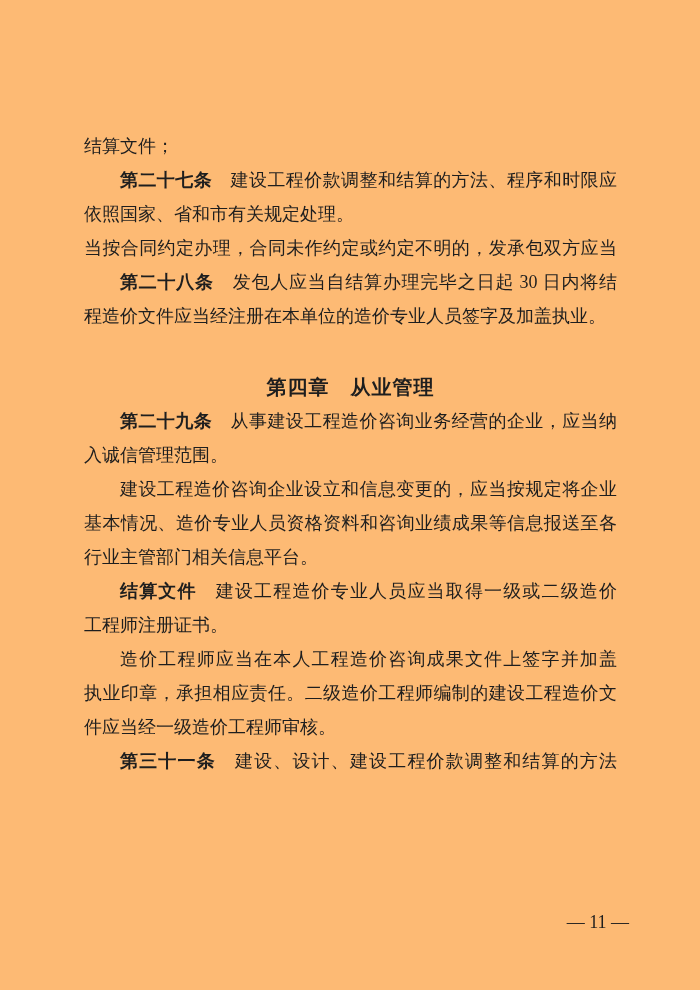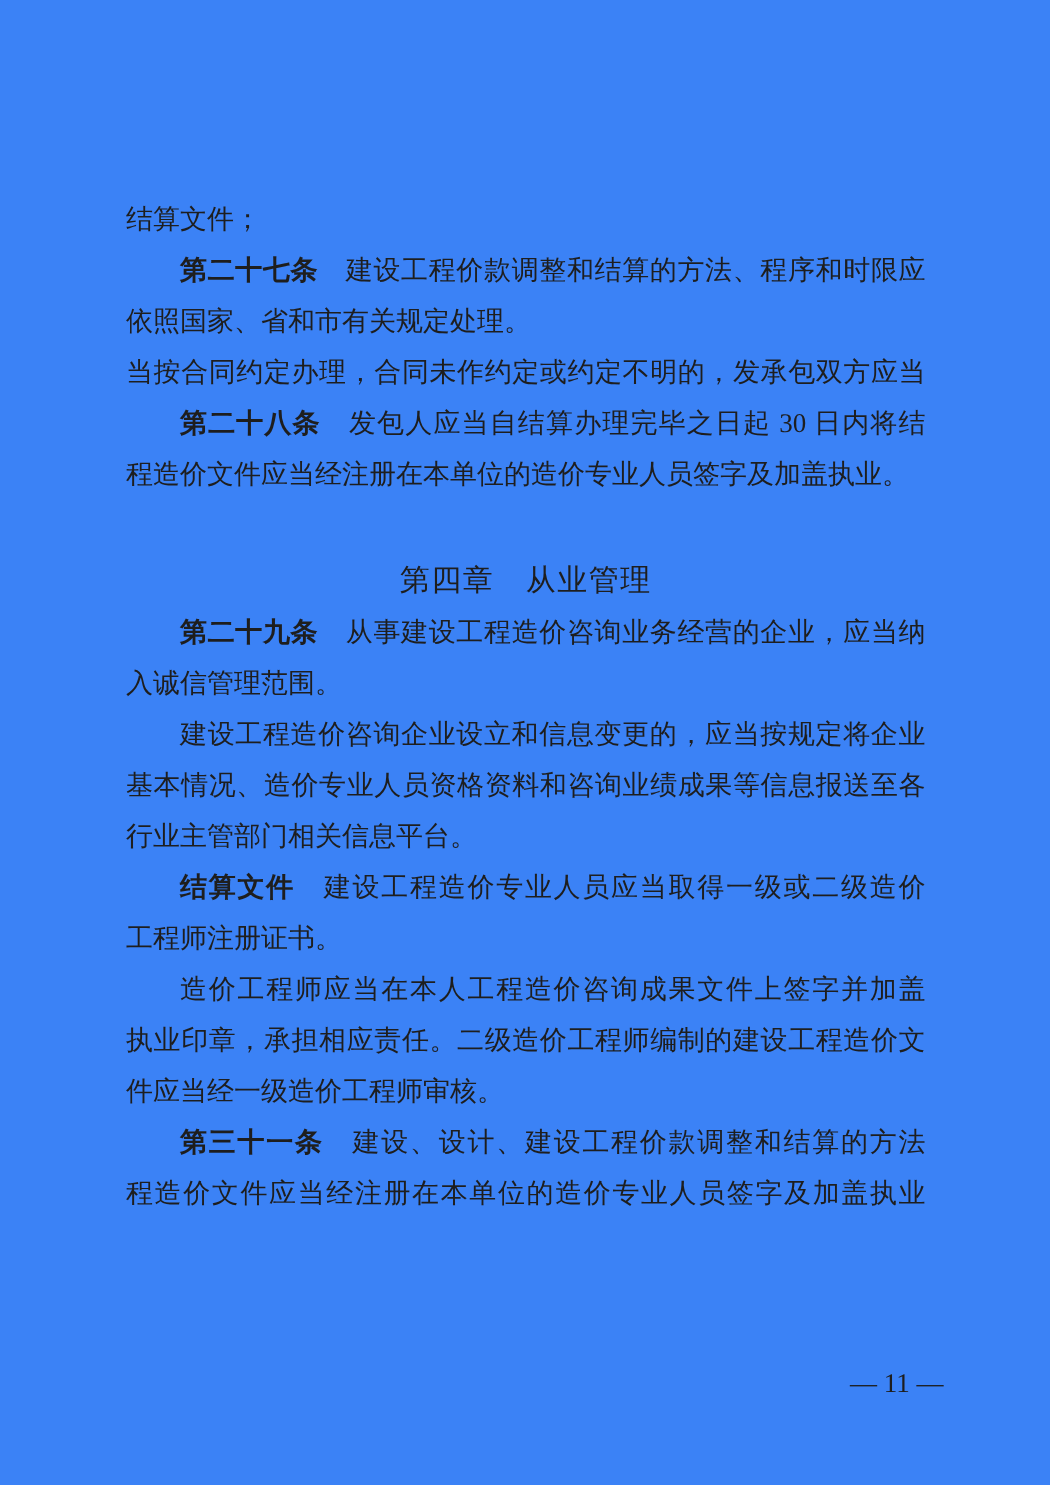--- a/index.html
+++ b/index.html
@@ -4,21 +4,21 @@
 <style>
   html, body {
     margin: 0;
     padding: 0;
     background: #ffffff;
   }
   .page {
     position: relative;
     width: 700px;
     height: 990px;
-    background: #3b82f6;
+    background: #fdba74;
     color: #1e1e1e;
     font-family: "Liberation Serif", "DejaVu Serif", serif;
     overflow: hidden;
   }
   .body-text {
     position: absolute;
     left: 84px;
     top: 129px;
     width: 533px;
     font-size: 18px;
@@ -36,21 +36,21 @@
   }
   .line.indent {
     text-indent: 36px;
   }
   .seg-b {
     font-weight: bold;
   }
   .heading {
     margin-top: 37px;
     text-align: center;
-    font-weight: normal;
+    font-weight: bold;
     font-size: 20px;
     line-height: 34px;
     letter-spacing: 1px;
   }
   .footer {
     position: absolute;
     right: 71px;
     top: 908px;
     font-size: 18px;
     line-height: 28px;
@@ -88,17 +88,16 @@
         <div class="line jl indent"><span class="seg seg-b">结算文件</span><span class="seg">　建设工程造价专业人员应当取得一级或二级造价</span></div>
         <div class="line"><span class="seg">工程师注册证书。</span></div>
       </div>
       <div class="para">
         <div class="line jl indent"><span class="seg">造价工程师应当在本人工程造价咨询成果文件上签字并加盖</span></div>
         <div class="line jl"><span class="seg">执业印章，承担相应责任。二级造价工程师编制的建设工程造价文</span></div>
         <div class="line"><span class="seg">件应当经一级造价工程师审核。</span></div>
       </div>
       <div class="para">
         <div class="line jl indent"><span class="seg seg-b">第三十一条</span><span class="seg">　建设、设计、建设工程价款调整和结算的方法</span></div>
-        <div class="line jl"><span class="seg">程造价文件应当经注册在本单位的造价专业人员签字及加盖执业</span></div>
       </div>
     </div>
   <div class="footer">— 11 —</div>
 </div>
 
 </body></html>

